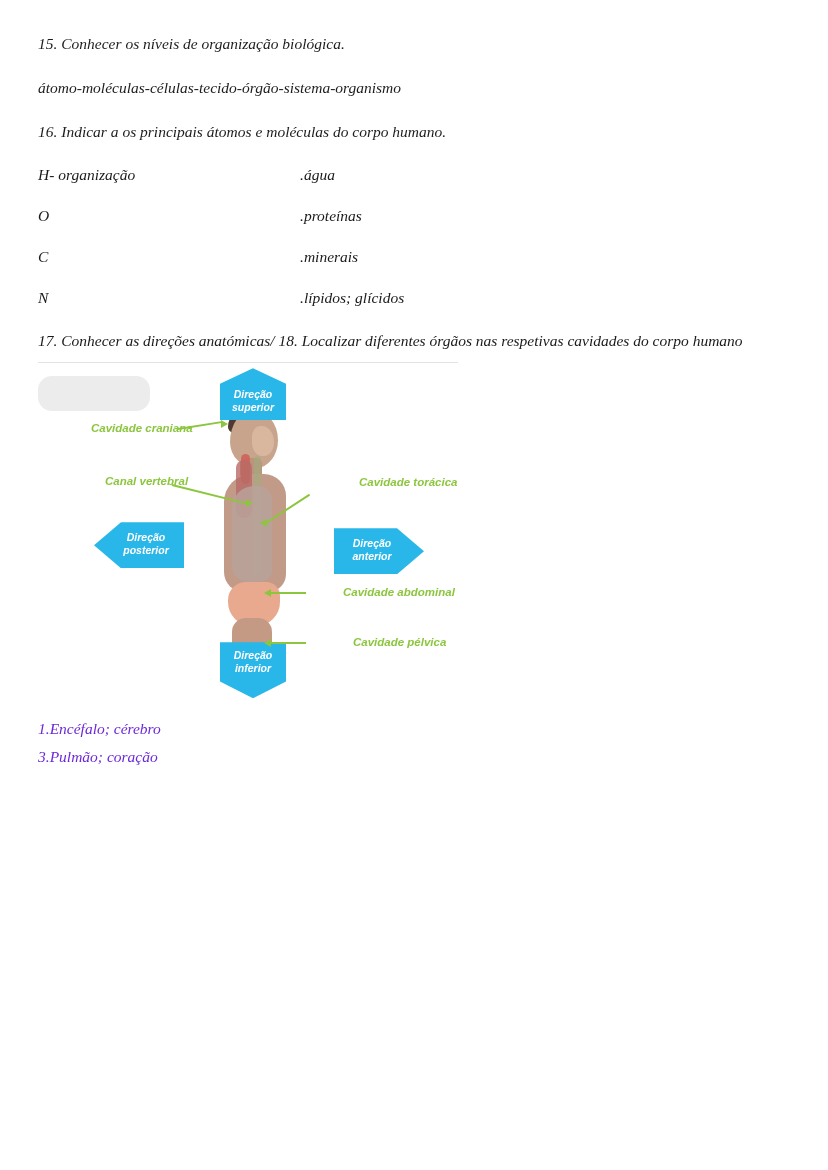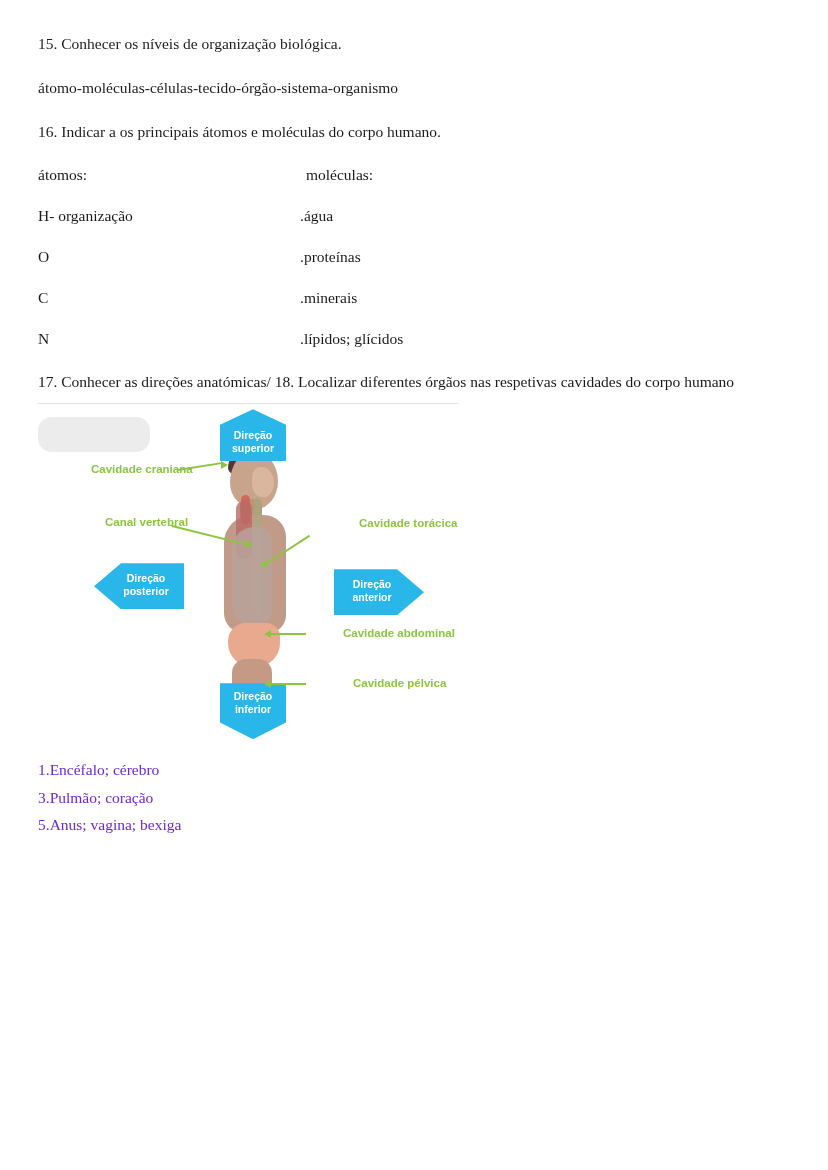--- a/index.html
+++ b/index.html
@@ -14,20 +14,21 @@
     color: #1a1a1a;
     position: relative;
     overflow: hidden;
   }
   .page {
     position: absolute;
     left: 0; top: 0;
     width: 664px;
     height: 1170px;
     background: #fff;
+    font-style: italic;
   }
   .content {
     position: absolute;
     left: 38px;
     top: 34px;
     width: 752px;
   }
   .line {
     font-size: 15.5px;
     line-height: 1.35;
@@ -279,24 +280,20 @@
 <body>
 
 <div class="page">
   <div class="content">
 
     <p class="line">15. Conhecer os níveis de organização biológica.</p>
     <p class="line">átomo-moléculas-células-tecido-órgão-sistema-organismo</p>
 
     <p class="line">16. Indicar a os principais átomos e moléculas do corpo humano.</p>
 
-    <div class="two-col">
-      <span class="c1">átomos:</span>
-      <span class="c2 indent">moléculas:</span>
-    </div>
 
     <div class="two-col">
       <span class="c1">H- organização</span>
       <span class="c2">.água</span>
     </div>
     <div class="two-col">
       <span class="c1">O</span>
       <span class="c2">.proteínas</span>
     </div>
     <div class="two-col">
@@ -365,17 +362,16 @@
       <div class="leader-head left" style="left:226px; top:227px;"></div>
 
       <div class="fig-label" style="left:274px; top:274px;">Cavidade pélvica</div>
       <div class="leader" style="left:232px; top:280px; width:36px;"></div>
       <div class="leader-head left" style="left:226px; top:277px;"></div>
     </div>
 
     <div class="answers">
       <div class="ans">1.Encéfalo; cérebro</div>
       <div class="ans">3.Pulmão; coração</div>
-      <div class="ans">5.Anus; vagina; bexiga</div>
     </div>
 
   </div>
 </div>
 
 </body></html>

